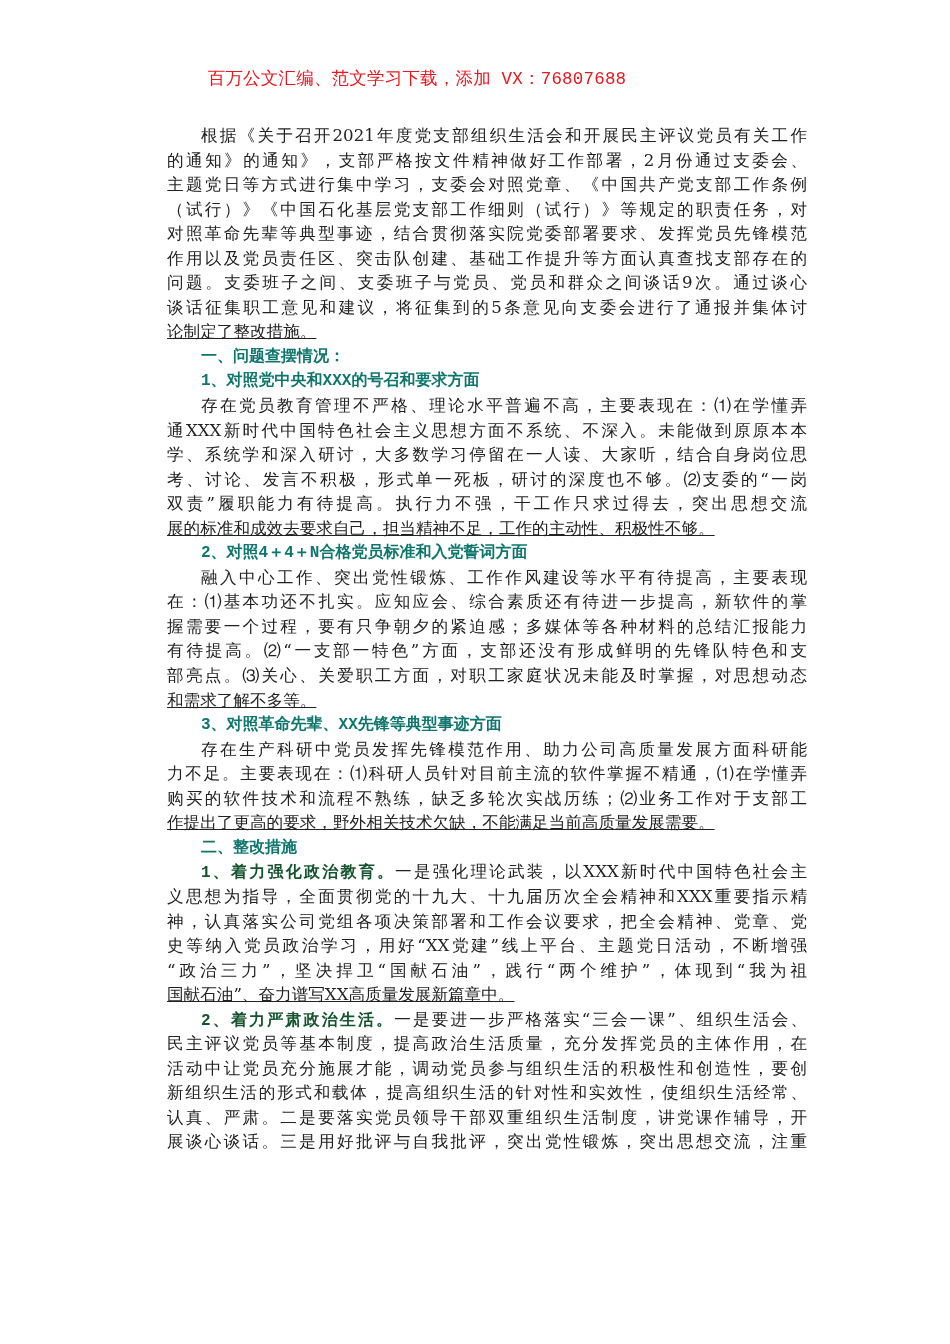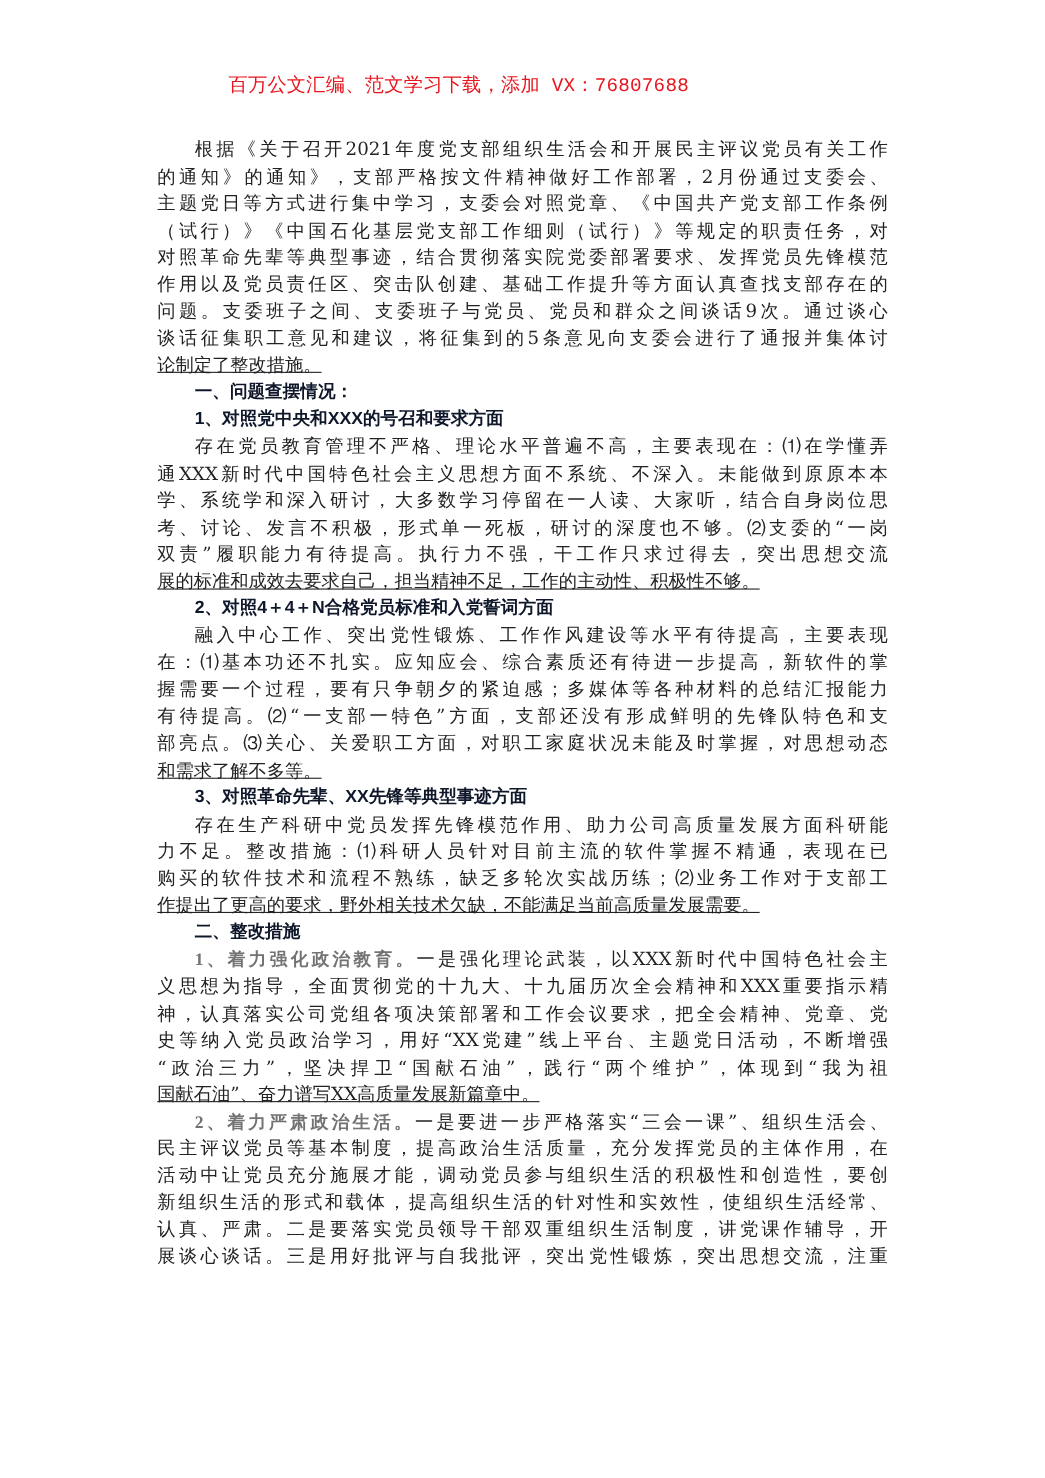--- a/index.html
+++ b/index.html
@@ -12,25 +12,26 @@
     color: #e8161f; font-family: Liberation Mono, monospace;
     font-size: 17.5px; line-height: 30px; letter-spacing: 0.2px; margin-left: 32px;
   }
   .page {
     position: absolute; left: 143px; top: 124px; width: 664px;
   }
   .line {
     height: 24.56px; line-height: 24.56px; font-size: 16.6px; color: #222;
     white-space: nowrap; text-align: justify; text-align-last: justify;
     overflow: visible;
+    margin-left: 24px;
   }
   .line.last { text-align-last: left; text-decoration: underline; }
   .line.indent { padding-left: 34px; }
-  .heading { font-weight: bold; color: #0f172a; text-align-last: left; font-family: Liberation Sans, sans-serif; font-size: 16px; }
-  .bold { font-weight: bold; font-family: Liberation Serif, serif; font-size: 16px; color:#737373; }
+  .heading { font-weight: bold; color: #0f766e; text-align-last: left; font-family: Liberation Mono, monospace; font-size: 16px; }
+  .bold { font-weight: bold; font-family: Liberation Mono, monospace; font-size: 16px; color:#14532d; }
 </style>
 </head>
 <body>
 
 <div class="banner">百万公文汇编、范文学习下载，添加 VX：76807688</div>
 
 <div class="page">
 
   <div>
     <div class="line indent">根据《关于召开2021年度党支部组织生活会和开展民主评议党员有关工作</div>
@@ -57,21 +58,21 @@
   <div class="line indent heading">2、对照4＋4＋N合格党员标准和入党誓词方面</div>
   <div class="line indent">融入中心工作、突出党性锻炼、工作作风建设等水平有待提高，主要表现</div>
   <div class="line">在：⑴基本功还不扎实。应知应会、综合素质还有待进一步提高，新软件的掌</div>
   <div class="line">握需要一个过程，要有只争朝夕的紧迫感；多媒体等各种材料的总结汇报能力</div>
   <div class="line">有待提高。⑵“一支部一特色”方面，支部还没有形成鲜明的先锋队特色和支</div>
   <div class="line">部亮点。⑶关心、关爱职工方面，对职工家庭状况未能及时掌握，对思想动态</div>
   <div class="line last">和需求了解不多等。</div>
 
   <div class="line indent heading">3、对照革命先辈、XX先锋等典型事迹方面</div>
   <div class="line indent">存在生产科研中党员发挥先锋模范作用、助力公司高质量发展方面科研能</div>
-  <div class="line">力不足。整改措施：⑴科研人员针对目前主流的软件掌握不精通，表现在已</div>
+  <div class="line">力不足。主要表现在：⑴科研人员针对目前主流的软件掌握不精通，⑴在学懂弄</div>
   <div class="line">购买的软件技术和流程不熟练，缺乏多轮次实战历练；⑵业务工作对于支部工</div>
   <div class="line last">作提出了更高的要求，野外相关技术欠缺，不能满足当前高质量发展需要。</div>
 
   <div class="line indent heading">二、整改措施</div>
 
   <div class="line indent"><span class="bold">1、着力强化政治教育。</span><span>一是强化理论武装，以XXX新时代中国特色社会主</span></div>
   <div class="line">义思想为指导，全面贯彻党的十九大、十九届历次全会精神和XXX重要指示精</div>
   <div class="line">神，认真落实公司党组各项决策部署和工作会议要求，把全会精神、党章、党</div>
   <div class="line">史等纳入党员政治学习，用好“XX党建”线上平台、主题党日活动，不断增强</div>
   <div class="line">“政治三力”，坚决捍卫“国献石油”，践行“两个维护”，体现到“我为祖</div>

